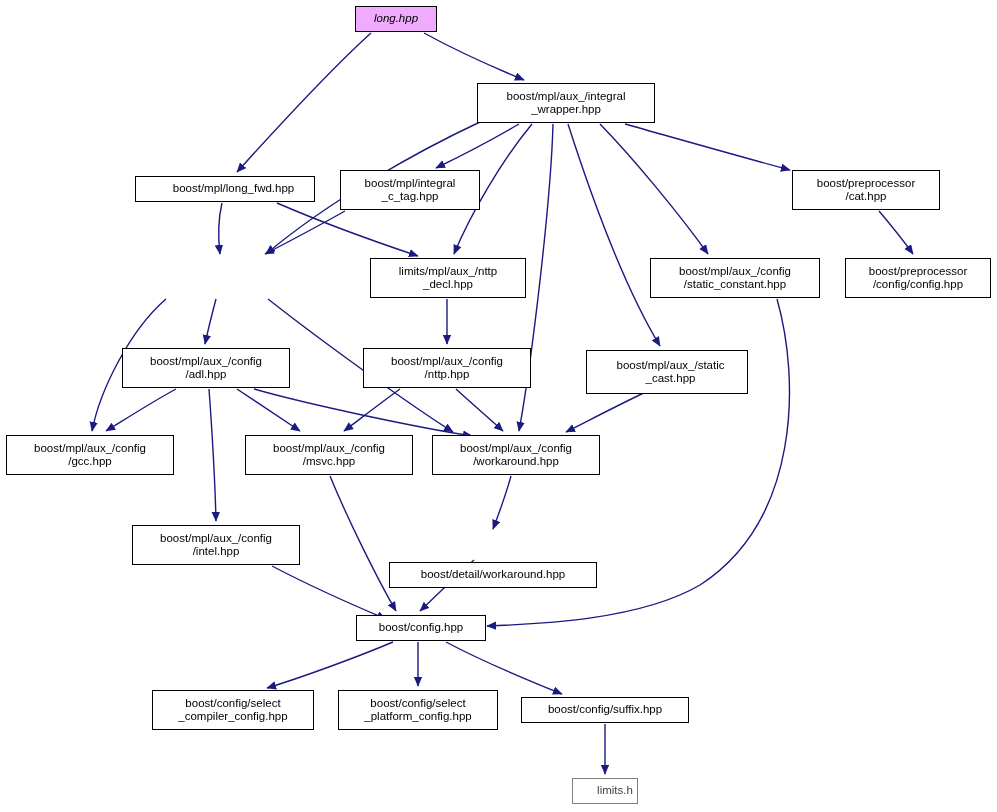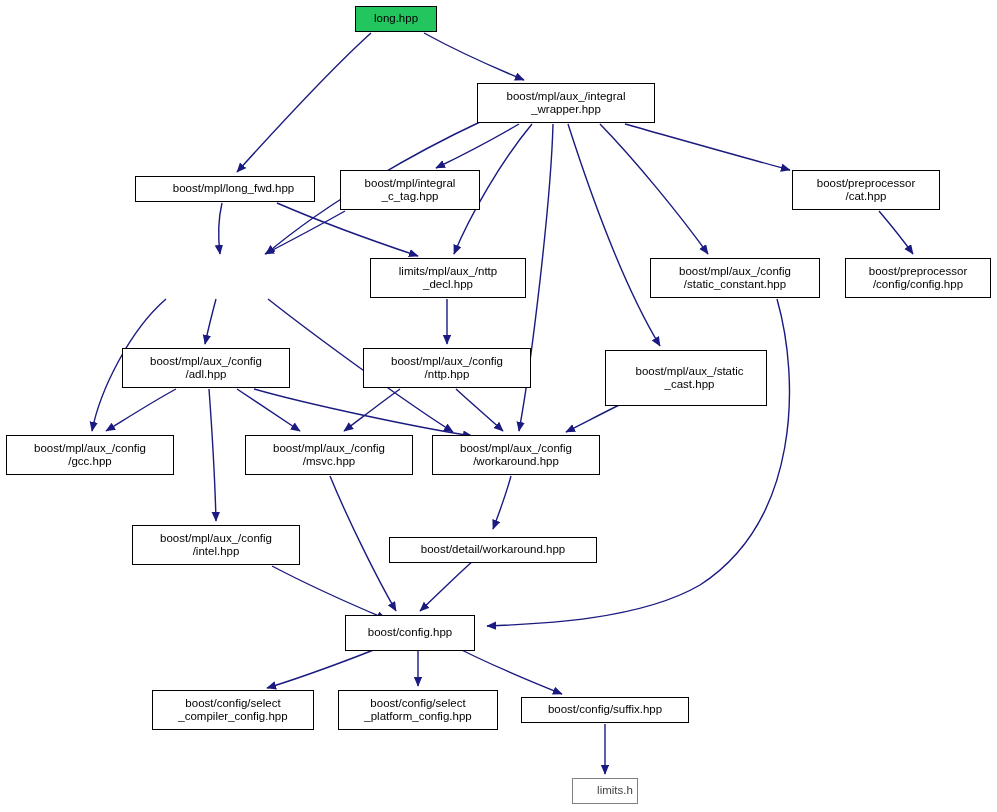--- a/index.html
+++ b/index.html
@@ -32,21 +32,22 @@
     font-size: 11.5px;
     line-height: 13.5px;
     text-align: center;
     display: flex;
     align-items: center;
     justify-content: center;
     white-space: pre;
     letter-spacing: 0px;
   }
   .node.root {
-    background: #22c55e;
+    background: #f0abfc;
+    font-style: italic;
   }
   .node.leaf {
     border-color: #808080;
     color: #404040;
     padding-left: 20px;
   }
 </style>
 </head>
 <body>
 
@@ -149,38 +150,38 @@
 
   <div class="node" style="left:845px; top:258px; width:146px; height:40px;">boost/preprocessor
 /config/config.hpp</div>
 
   <div class="node" style="left:122px; top:348px; width:168px; height:40px;">boost/mpl/aux_/config
 /adl.hpp</div>
 
   <div class="node" style="left:363px; top:348px; width:168px; height:40px;">boost/mpl/aux_/config
 /nttp.hpp</div>
 
-  <div class="node" style="left:605px; top:350px; width:162px; height:56px;padding-left:7px;">boost/mpl/aux_/static
+  <div class="node" style="left:586px; top:350px; width:162px; height:44px;padding-left:7px;">boost/mpl/aux_/static
 _cast.hpp</div>
 
   <div class="node" style="left:6px; top:435px; width:168px; height:40px;">boost/mpl/aux_/config
 /gcc.hpp</div>
 
   <div class="node" style="left:245px; top:435px; width:168px; height:40px;">boost/mpl/aux_/config
 /msvc.hpp</div>
 
   <div class="node" style="left:432px; top:435px; width:168px; height:40px;">boost/mpl/aux_/config
 /workaround.hpp</div>
 
   <div class="node" style="left:132px; top:525px; width:168px; height:40px;">boost/mpl/aux_/config
 /intel.hpp</div>
 
-  <div class="node" style="left:389px; top:537px; width:208px; height:26px;">boost/detail/workaround.hpp</div>
+  <div class="node" style="left:389px; top:562px; width:208px; height:26px;">boost/detail/workaround.hpp</div>
 
-  <div class="node" style="left:345px; top:615px; width:130px; height:36px;">boost/config.hpp</div>
+  <div class="node" style="left:356px; top:615px; width:130px; height:26px;">boost/config.hpp</div>
 
   <div class="node" style="left:152px; top:690px; width:162px; height:40px;">boost/config/select
 _compiler_config.hpp</div>
 
   <div class="node" style="left:338px; top:690px; width:160px; height:40px;">boost/config/select
 _platform_config.hpp</div>
 
   <div class="node" style="left:521px; top:697px; width:168px; height:26px;">boost/config/suffix.hpp</div>
 
   <div class="node leaf" style="left:572px; top:778px; width:66px; height:26px;">limits.h</div>

